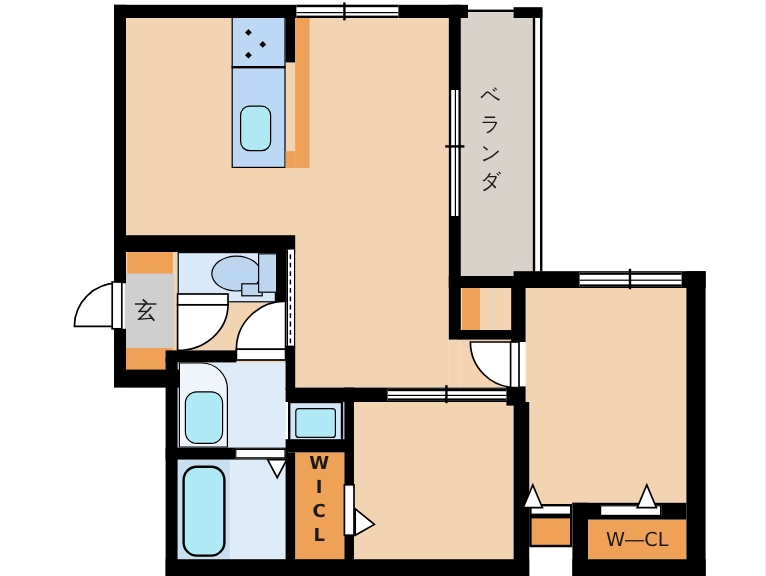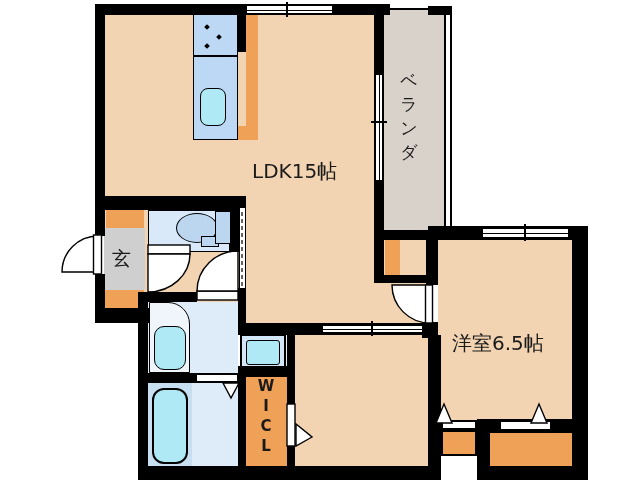--- a/index.html
+++ b/index.html
@@ -134,28 +134,27 @@
       <rect x="425.5" y="285" width="7" height="38"></rect>
       <rect x="287" y="404" width="8" height="42"></rect>
       <path d="M296,424 L296,446 L312,437 Z"></path>
       <path d="M223,383 L239,383 L231,398 Z"></path>
       <path d="M436,423 L452,423 L444,404 Z"></path>
       <path d="M531,423 L547,423 L539,404 Z"></path>
       <path d="M242,212 L242,288" fill="none" stroke-dasharray="4,3" stroke-width="1.2"></path>
     </g>
   </svg>
 
-  <div class="lbl lbl-lg" style="left:252px;top:158px;">LDK15帖</div>
   <div class="lbl vtext" style="left:396px;top:68px;width:26px;font-size:17px;line-height:24px;">
     <span>ベ</span>
     <span>ラ</span>
     <span>ン</span>
     <span>ダ</span>
   </div>
   <div class="lbl" style="left:112px;top:246px;font-size:19px;">玄</div>
-  <div class="lbl lbl-lg" style="left:452px;top:330px;">洋室6.5帖</div>
+  <div class="lbl" style="left:490px;top:440px;width:82px;text-align:center;font-size:16px;">W―CL</div>
   <div class="lbl vtext" style="left:255px;top:376px;width:22px;font-size:15px;line-height:20px;font-weight:bold;">
     <span>W</span>
     <span>I</span>
     <span>C</span>
     <span>L</span>
   </div>
 </div>
 
 </body></html>

